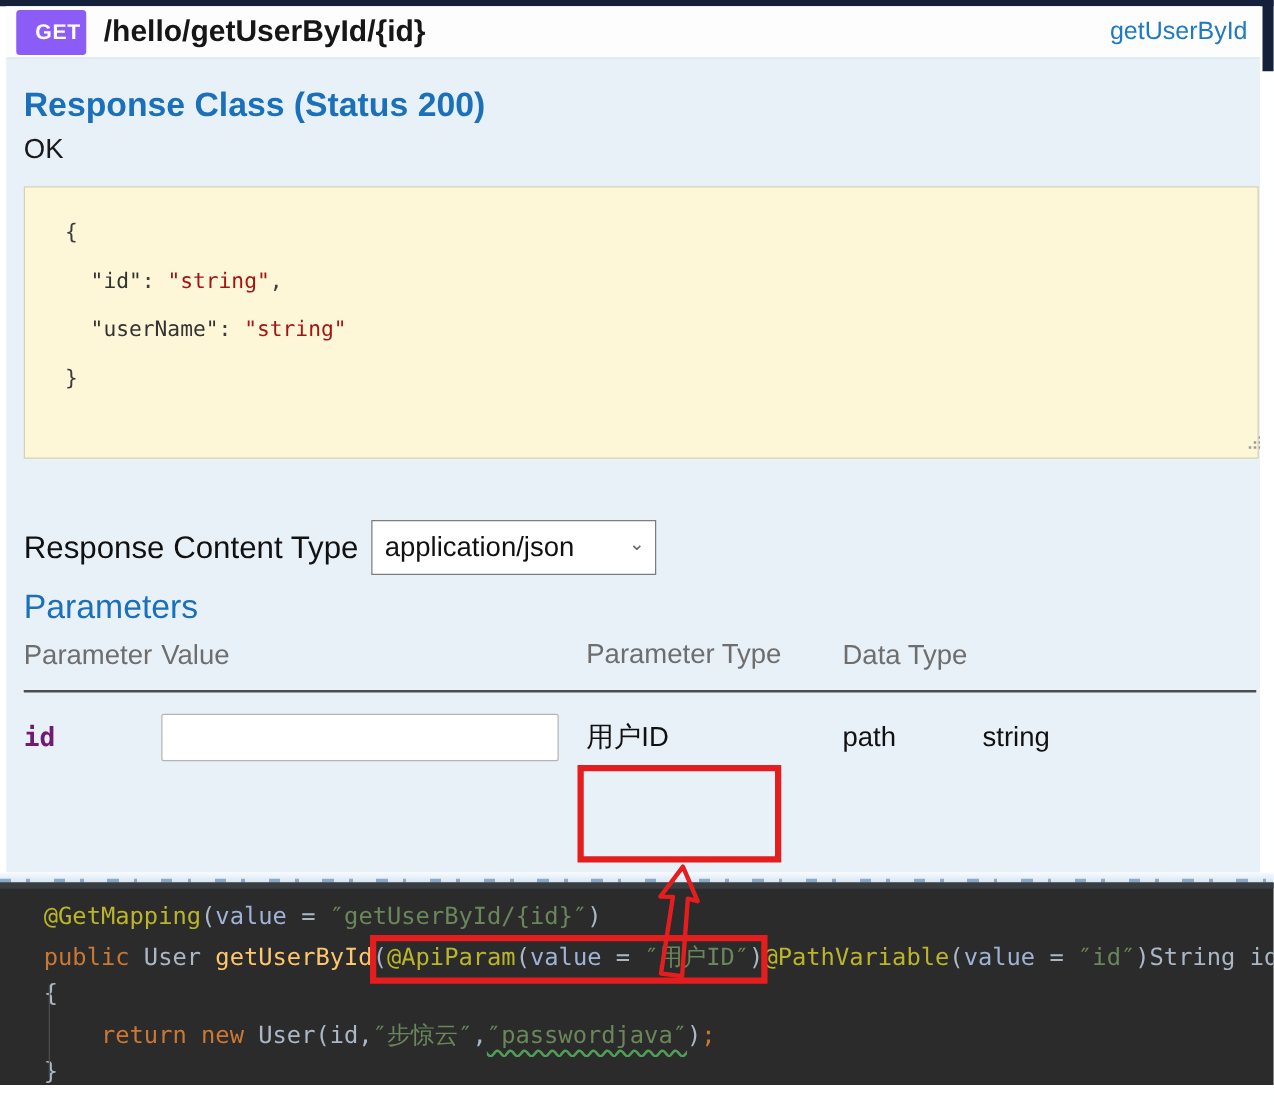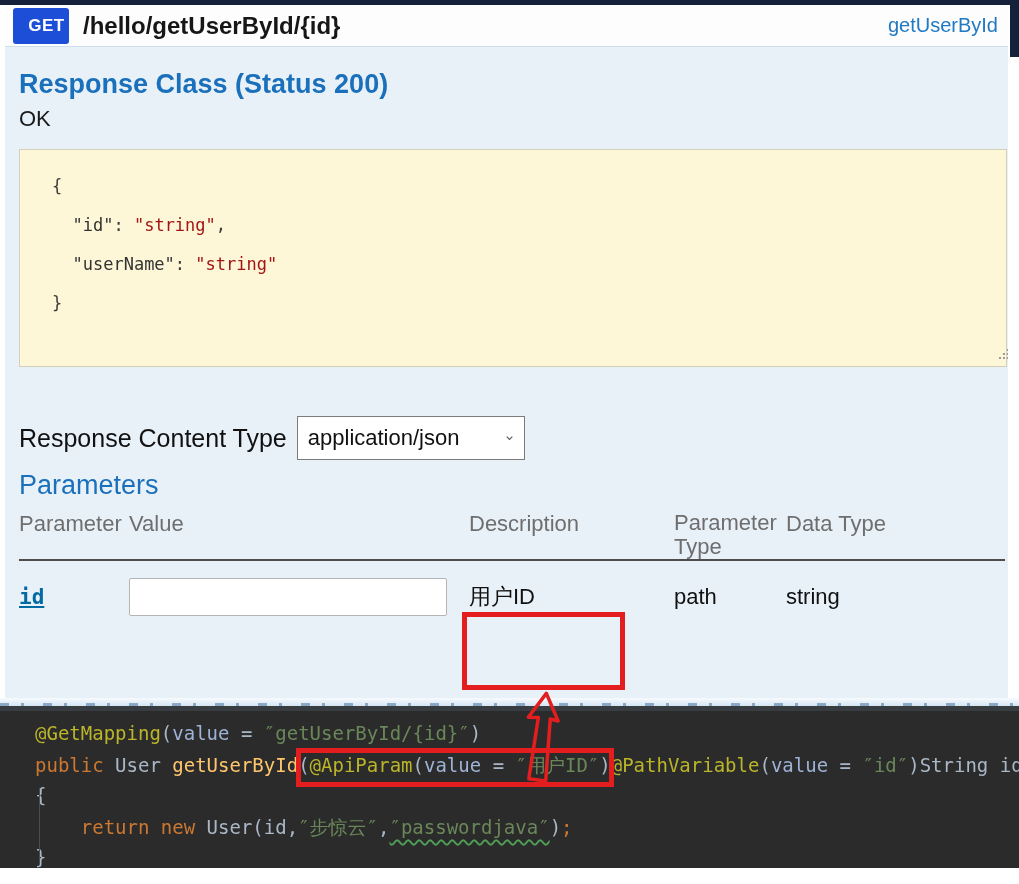--- a/index.html
+++ b/index.html
@@ -6,21 +6,21 @@
   body { background:#ffffff; font-family:"Liberation Sans", sans-serif; }
   .screen { position:relative; width:1019px; height:884px; background:#ffffff; overflow:hidden; }
 
   
   .topbar { position:absolute; left:0; top:0; width:1019px; height:5px; background:#15203a; }
   .corner-bar { position:absolute; right:0; top:0; width:9px; height:57px; background:#15203a; }
 
   
   .panel { position:absolute; left:5px; right:11px; top:5px; }
   .op-header { display:flex; align-items:center; height:42px; background:#fdfdfd; border-bottom:1px solid #cfdeeb; padding:0 8px; }
-  .get-badge { width:56px; height:36px; background:#1d4ed8; color:#fff; font-size:17px; font-weight:bold; letter-spacing:.5px; display:flex; align-items:center; justify-content:center; border-radius:3px;padding-left:11px; }
+  .get-badge { width:56px; height:36px; background:#8b5cf6; color:#fff; font-size:17px; font-weight:bold; letter-spacing:.5px; display:flex; align-items:center; justify-content:center; border-radius:3px;padding-left:11px; }
   .op-path { margin-left:14px; font-size:24px; font-weight:600; color:#161616; }
   .op-spacer { flex:1; }
   .op-link { font-size:20px; color:#2079c3; margin-right:2px; cursor:pointer; }
 
   .op-content { background:#e9f1f8; height:651px; overflow:hidden; padding:0 0 0 14px; }
   .rc-title { margin-top:20px; font-size:27px; line-height:34px; color:#1b70bb; font-weight:700; }
   .rc-ok { margin-top:4px; font-size:22px; line-height:28px; color:#1a1a1a; }
 
   .tabs { margin-top:20px; height:44px; display:flex; align-items:center; }
   .tab-model { font-size:26px; color:#b3b3b3; padding-right:12px; cursor:pointer; }
@@ -43,21 +43,21 @@
 
   .params-title { margin-top:6px; font-size:27px; line-height:36px; color:#1b70bb; font-weight:500; }
 
   .ptable { margin-top:2px; width:986px; }
   .pt-head { display:grid; grid-template-columns:80px 350px 205px 112px 1fr; align-items:start; min-height:49px; border-bottom:2px solid #4e4e4e; }
   .pt-head > div { font-size:22px; color:#6e6e6e; white-space:nowrap; overflow:visible; padding-top:6px; }
   .pt-head .wrap { white-space:normal; line-height:24px; }
   .pad20 { padding-left:20px; }
   .pad30 { padding-left:30px; }
   .pt-row { display:grid; grid-template-columns:80px 350px 205px 112px 1fr; align-items:center; height:72px; }
-  .cell-param { font-family:"DejaVu Sans Mono", monospace; font-size:21px; font-weight:600; color:#0369a1;text-decoration:underline; }
+  .cell-param { font-family:"DejaVu Sans Mono", monospace; font-size:21px; font-weight:600; color:#701a75; }
   .cell-value input { width:318px; height:38px; border:1px solid #b5b5b5; border-radius:2px; background:#fff; font-size:20px; padding:0 8px; }
   .cell-desc, .cell-ptype, .cell-dtype { font-size:22px; color:#111; }
 
   
   .gap-strip { position:absolute; left:0; top:698px; width:1019px; height:8px; background:linear-gradient(180deg,#f8fbfe,#d5e5f4); }
   .gap-ticks { position:absolute; left:0; bottom:0; width:100%; height:3px;
     background:repeating-linear-gradient(90deg,#49749e 0 9px, transparent 9px 21px, #49749e 21px 24px, transparent 24px 43px); opacity:.55; }
 
   
   .code-panel { position:absolute; left:0; top:706px; width:1019px; height:162px; background:#2b2b2b; }
@@ -114,21 +114,20 @@
           <div class="rct-chevron">⌄</div>
         </div>
       </div>
 
       <div class="params-title">Parameters</div>
 
       <div class="ptable">
         <div class="pt-head">
           <div>Parameter</div>
           <div class="pad30">Value</div>
-          <div class="pad20">Description</div>
           <div class="pad20 wrap">Parameter Type</div>
           <div class="pad20">Data Type</div>
         </div>
         <div class="pt-row">
           <div class="cell-param">id</div>
           <div class="cell-value pad30">
             <input type="text" value="" style="">
           </div>
           <div class="cell-desc pad20">用户ID</div>
           <div class="cell-ptype pad20">path</div>

